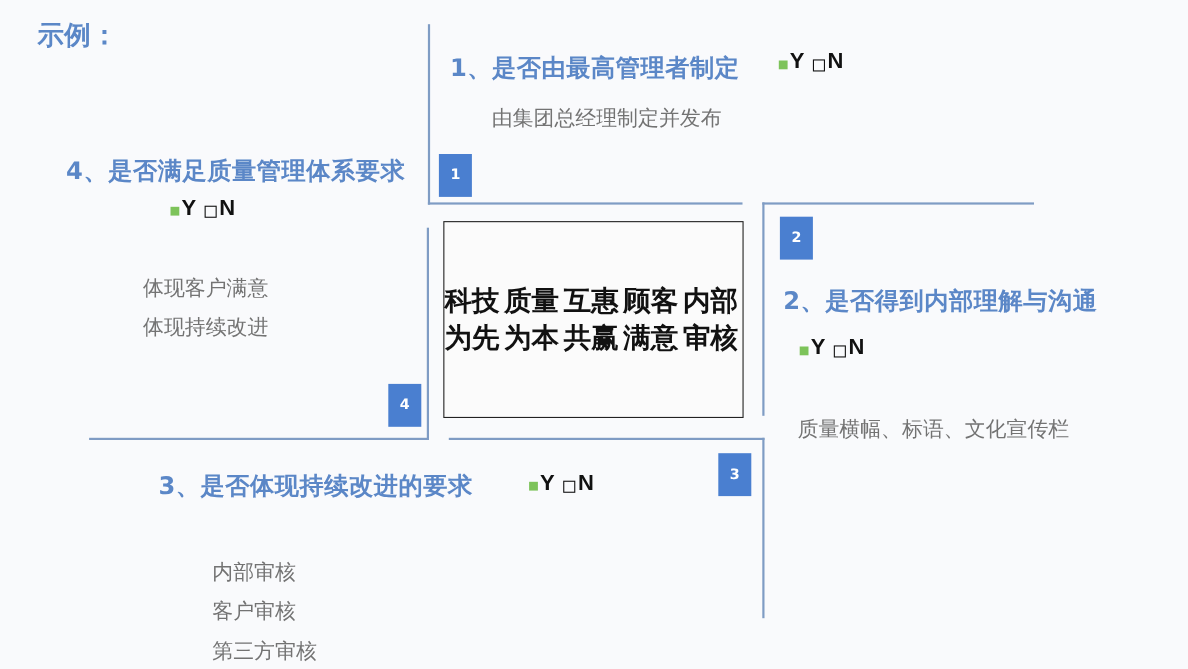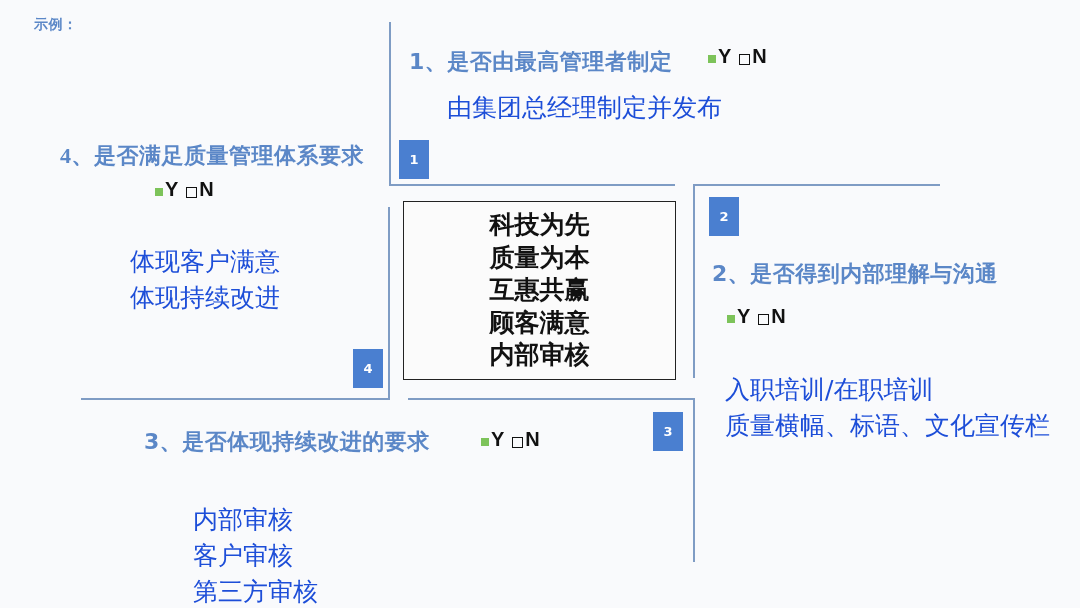--- a/index.html
+++ b/index.html
@@ -1,36 +1,36 @@
 <!DOCTYPE html>
 <html><head>
 <meta charset="utf-8">
 <style>
   html, body { margin:0; padding:0; }
   body { width:1080px; height:608px; background:#f9fafc; position:relative; overflow:hidden;
          font-family:"DejaVu Sans","Liberation Sans",sans-serif; }
   .abs { position:absolute; }
   .title { color:#5b87c7; font-weight:bold; font-size:22px; white-space:nowrap; letter-spacing:0.5px; }
-  .body-text { color:#1d4ed8; font-size:25px; white-space:nowrap; line-height:36px; }
+  .body-text { color:#737373; font-size:19px; white-space:nowrap; line-height:36px; }
   .hline { position:absolute; height:2px; background:#7f9cc4; }
   .vline { position:absolute; width:2px; background:#7f9cc4; }
   .badge { position:absolute; width:30px; height:39px; background:#4a7fd0; color:#fff; font-size:13px;
            font-weight:bold; display:flex; align-items:center; justify-content:center; }
   .yn { position:absolute; font-weight:bold; font-size:20px; color:#111; white-space:nowrap;
         display:flex; align-items:center; font-family:"Liberation Sans",sans-serif; }
   .yn .chk { display:inline-block; width:8px; height:8px; background:#7dc35a; margin-right:2px; margin-top:5px; }
   .yn .box { display:inline-block; width:9px; height:9px; border:1px solid #111; margin:5px 2px 0 8px; }
   .center-box { position:absolute; left:403px; top:201px; width:271px; height:177px; border:1.5px solid #222;
-                background:#fbfbfb; display:flex; flex-direction:column; align-items:center; justify-content:center; }
+                background:#fbfbfb; display:flex; flex-direction:row; align-items:center; justify-content:center; }
   .center-box div { font-size:25px; font-weight:bold; color:#111; line-height:32.5px; }
 </style>
 </head>
 <body>
 
-<div class="abs title" style="left:34px; top:16px; font-size:14px;">示例：</div>
+<div class="abs title" style="left:34px; top:16px; font-size:24px;">示例：</div>
 
 <div class="vline" style="left:389px; top:22px; height:164px;"></div>
 <div class="hline" style="left:389px; top:184px; width:286px;"></div>
 
 <div class="hline" style="left:693px; top:184px; width:247px;"></div>
 <div class="vline" style="left:693px; top:184px; height:194px;"></div>
 
 <div class="vline" style="left:388px; top:207px; height:193px;"></div>
 <div class="hline" style="left:81px; top:398px; width:309px;"></div>
 
@@ -57,39 +57,38 @@
 
 <div class="badge" style="left:709px; top:197px;">2</div>
 <div class="abs title" style="left:712px; top:259px;">2、是否得到内部理解与沟通</div>
 <div class="yn" style="left:727px; top:305px;">
   <span class="chk"></span>
     <span>Y</span>
     <span class="box"></span>
     <span>N</span>
 </div>
 <div class="abs" style="left:725px; top:372px;">
-  <div class="body-text">入职培训/在职培训</div>
   <div class="body-text">质量横幅、标语、文化宣传栏</div>
 </div>
 
 <div class="abs title" style="left:144px; top:427px;">3、是否体现持续改进的要求</div>
 <div class="yn" style="left:481px; top:428px;">
   <span class="chk"></span>
     <span>Y</span>
     <span class="box"></span>
     <span>N</span>
 </div>
 <div class="badge" style="left:653px; top:412px;">3</div>
 <div class="abs" style="left:193px; top:464px;margin-top:38px;">
   <div class="body-text">内部审核</div>
   <div class="body-text">客户审核</div>
   <div class="body-text">第三方审核</div>
 </div>
 
-<div class="abs title" style="left:60px; top:141px;font-family:Liberation Serif, serif;">4、是否满足质量管理体系要求</div>
+<div class="abs title" style="left:60px; top:141px;">4、是否满足质量管理体系要求</div>
 <div class="yn" style="left:155px; top:178px;">
   <span class="chk"></span>
     <span>Y</span>
     <span class="box"></span>
     <span>N</span>
 </div>
 <div class="abs" style="left:130px; top:244px;">
   <div class="body-text">体现客户满意</div>
   <div class="body-text">体现持续改进</div>
 </div>

